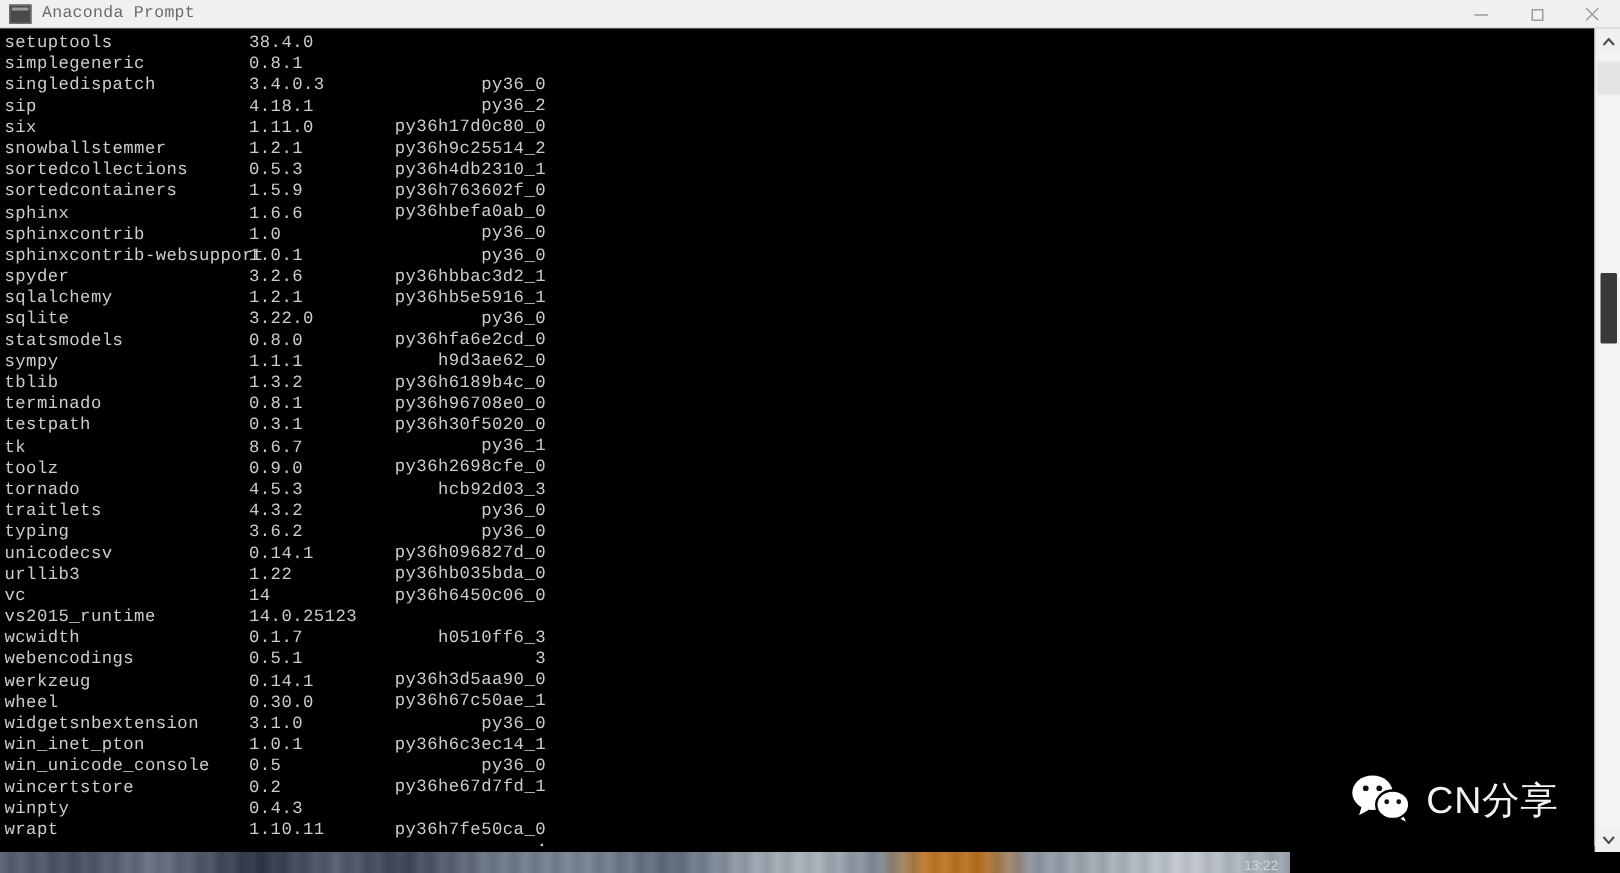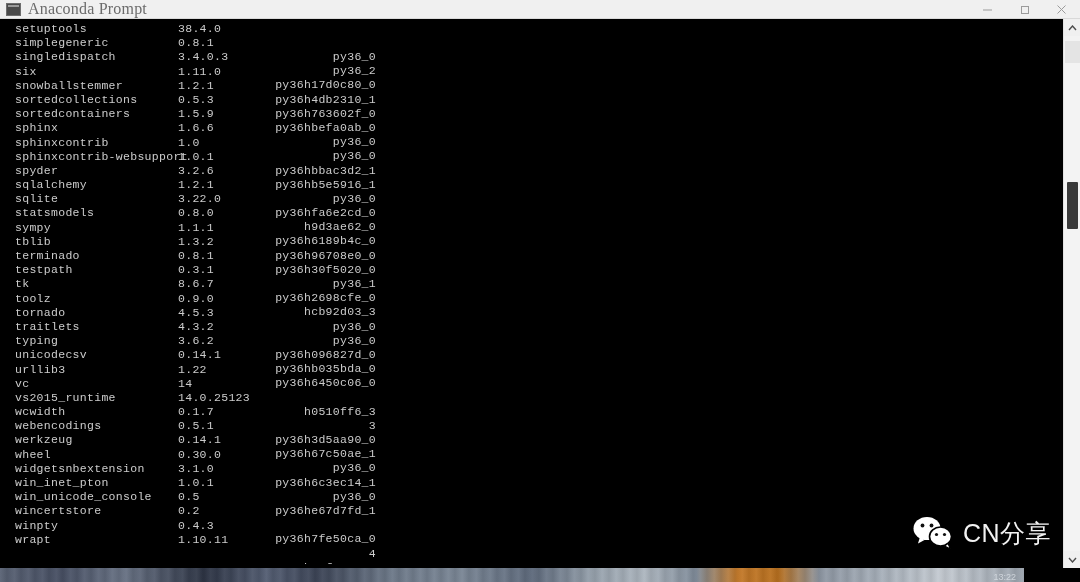--- a/index.html
+++ b/index.html
@@ -46,25 +46,25 @@
     flex: 0 0 auto;
   }
   .title-icon::before {
     content: "";
     position: absolute;
     left: 1px; top: 1px; right: 1px;
     height: 2px;
     background: #9a9a9a;
   }
   .title-text {
-    font-size: 16px;
+    font-size: 11px;
     color: #6b6b6b;
     letter-spacing: 0.2px;
     white-space: nowrap;
-    font-family: Liberation Serif, serif;
+    font-family: Liberation Mono, monospace;
     text-align: center;
   }
   .win-controls {
     margin-left: auto;
     display: flex;
     height: 19px;
   }
   .win-btn {
     width: 37px;
     height: 19px;
@@ -77,21 +77,21 @@
     background: transparent;
     border: none;
     padding: 0;
     font-family: "Liberation Sans", sans-serif;
   }
   .win-btn svg { display: block; }
 
   
   .console {
     position: absolute;
-    left: 12px;
+    left: 0;
     top: 19px;
     width: 1063px;
     height: 549px;
     background: #000000;
     overflow: hidden;
   }
   .rows {
     position: absolute;
     left: 0;
     top: 3px;
@@ -191,21 +191,21 @@
     width: 15px;
     height: 22px;
     background: #e4e4e4;
   }
 
   
   .desktop-strip {
     position: absolute;
     left: 0;
     bottom: 0;
-    width: 1024px;
+    width: 860px;
     height: 14px;
     overflow: hidden;
     background: linear-gradient(90deg,
       #5a6375 0%, #474f63 6%, #6a7486 12%,
       #2d3444 20%, #555f74 26%, #3c4456 31%,
       #6d7989 38%, #7b8796 45%, #5e6a7c 52%,
       #98a3ae 58%, #aeb7c0 63%, #7f8b99 68%,
       #c47a2a 72%, #b8701f 76%, #8e97a3 80%,
       #a8b1bb 86%, #c6ccd3 92%, #9aa3ad 100%);
   }
@@ -262,20 +262,21 @@
         </svg>
       </div>
     </div>
   </div>
 
   <div class="console">
     <div class="rows" id="rows">
         <div class="row"><span class="c-name">setuptools</span><span class="c-ver">38.4.0</span><span class="c-build">py36_0</span></div>
         <div class="row"><span class="c-name">simplegeneric</span><span class="c-ver">0.8.1</span><span class="c-build">py36_2</span></div>
         <div class="row"><span class="c-name">singledispatch</span><span class="c-ver">3.4.0.3</span><span class="c-build">py36h17d0c80_0</span></div>
+        <div class="row"><span class="c-name">sip</span><span class="c-ver">4.18.1</span><span class="c-build">py36h9c25514_2</span></div>
         <div class="row"><span class="c-name">six</span><span class="c-ver">1.11.0</span><span class="c-build">py36h4db2310_1</span></div>
         <div class="row"><span class="c-name">snowballstemmer</span><span class="c-ver">1.2.1</span><span class="c-build">py36h763602f_0</span></div>
         <div class="row"><span class="c-name">sortedcollections</span><span class="c-ver">0.5.3</span><span class="c-build">py36hbefa0ab_0</span></div>
         <div class="row"><span class="c-name">sortedcontainers</span><span class="c-ver">1.5.9</span><span class="c-build">py36_0</span></div>
         <div class="row"><span class="c-name">sphinx</span><span class="c-ver">1.6.6</span><span class="c-build">py36_0</span></div>
         <div class="row"><span class="c-name">sphinxcontrib</span><span class="c-ver">1.0</span><span class="c-build">py36hbbac3d2_1</span></div>
         <div class="row"><span class="c-name">sphinxcontrib-websupport</span><span class="c-ver">1.0.1</span><span class="c-build">py36hb5e5916_1</span></div>
         <div class="row"><span class="c-name">spyder</span><span class="c-ver">3.2.6</span><span class="c-build">py36_0</span></div>
         <div class="row"><span class="c-name">sqlalchemy</span><span class="c-ver">1.2.1</span><span class="c-build">py36hfa6e2cd_0</span></div>
         <div class="row"><span class="c-name">sqlite</span><span class="c-ver">3.22.0</span><span class="c-build">h9d3ae62_0</span></div>

